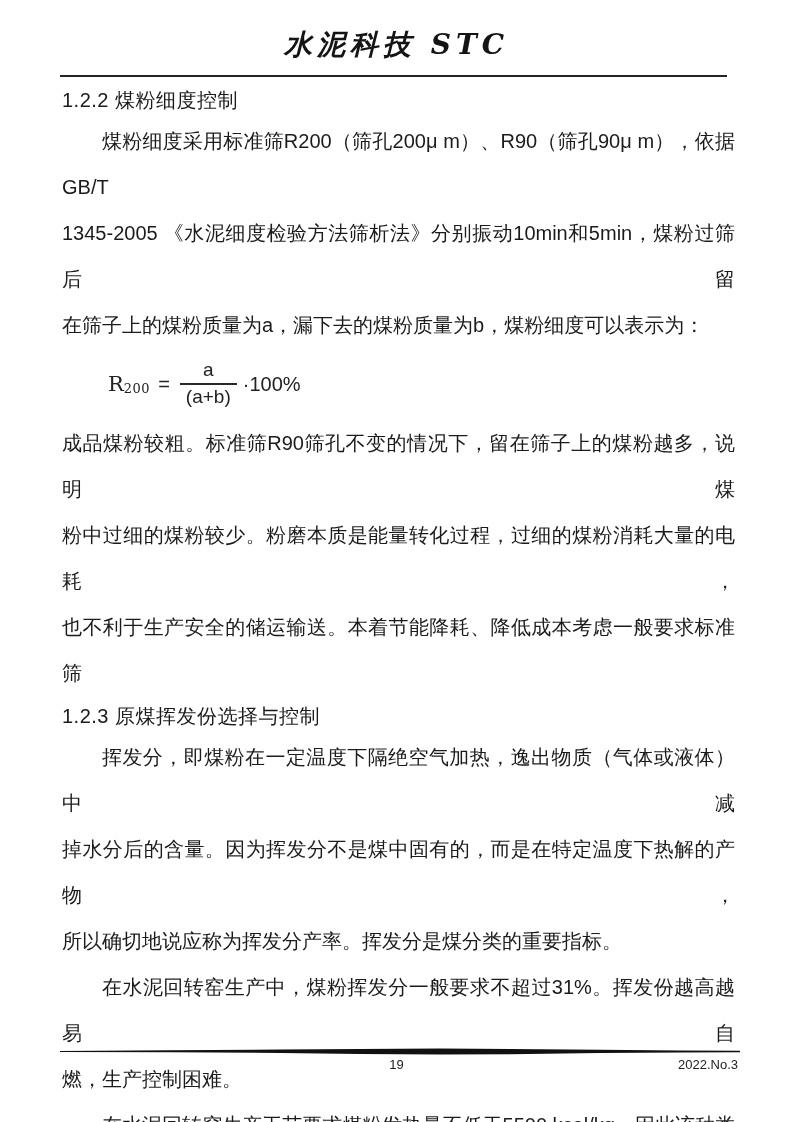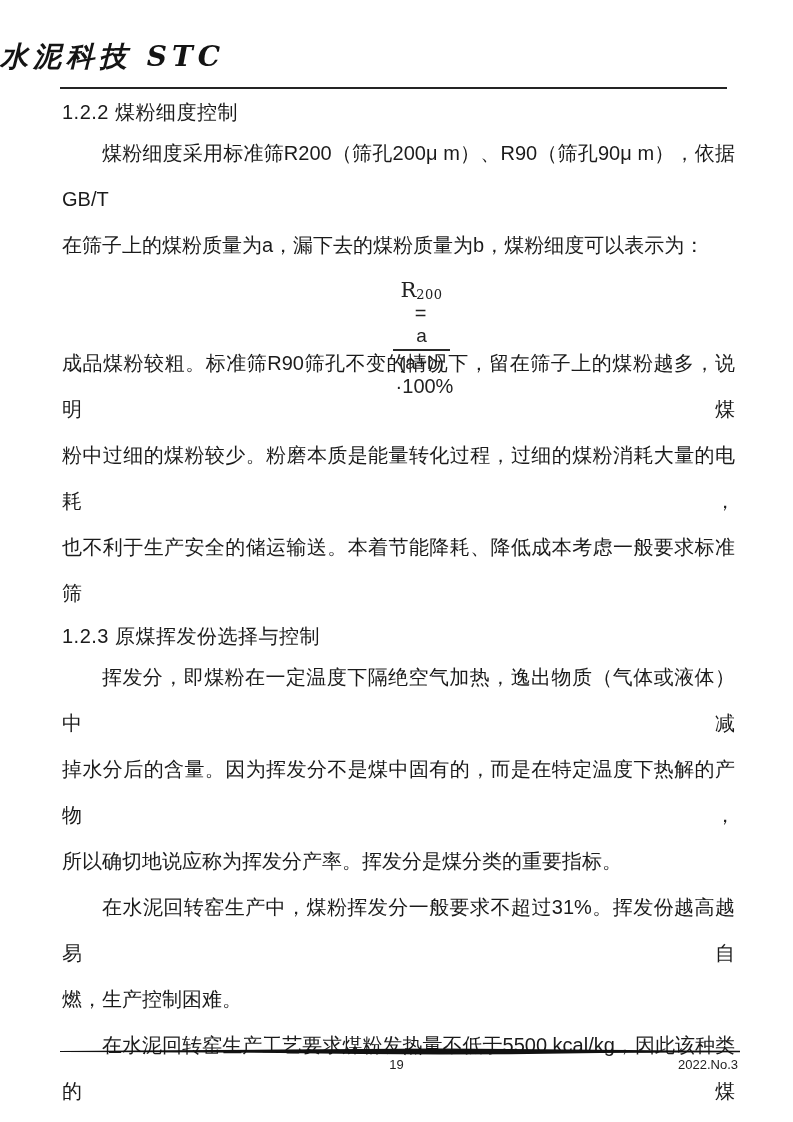--- a/index.html
+++ b/index.html
@@ -6,21 +6,21 @@
   body {
     width: 793px; height: 1122px;
     background: #ffffff;
     color: #1b1b1b;
     font-family: "Liberation Sans", "DejaVu Sans", sans-serif;
     position: relative;
     overflow: hidden;
   }
 
   
-  .page-header { padding-top: 38px; }
+  .page-header { padding-top: 26px; text-align: center; }
   .journal-title {
     font-family: "DejaVu Serif", serif;
     font-style: italic;
     font-weight: bold;
     font-size: 28px;
     letter-spacing: 5px;
     color: #141414;
   }
   .header-rule {
     margin: 11px 0 0 60px;
@@ -49,21 +49,20 @@
   .line.indent { text-indent: 2em; }
 
   
   .formula {
     display: flex;
     align-items: center;
     margin: 10px 0 10px 46px;
     font-size: 20px;
     color: #222;
     height: 52px;
-    flex-direction: column;
   }
   .f-lhs { font-family: "DejaVu Serif", serif; font-size: 21px; }
   .f-sub { font-size: 13px; vertical-align: -2px; letter-spacing: 0.5px; }
   .f-eq { margin: 0 10px 0 8px; }
   .frac {
     display: inline-block;
     text-align: center;
     line-height: 1.2;
     font-size: 19px;
   }
@@ -92,20 +91,21 @@
 
 <div class="page-header">
   <div class="journal-title">水泥科技 STC</div>
   <div class="header-rule"></div>
 </div>
 
 <div class="content" id="content">
     <div class="section-heading">1.2.2 煤粉细度控制</div>
     <div class="paragraph">
       <div class="line indent">煤粉细度采用标准筛R200（筛孔200μ m）、R90（筛孔90μ m），依据GB/T</div>
+      <div class="line">1345-2005 《水泥细度检验方法筛析法》分别振动10min和5min，煤粉过筛后留</div>
       <div class="line last">在筛子上的煤粉质量为a，漏下去的煤粉质量为b，煤粉细度可以表示为：</div>
     </div>
     <div class="formula">
       <span class="f-lhs">R<sub class="f-sub">200</sub></span>
       <span class="f-eq">=</span>
       <span class="frac">
         <span class="num">a</span>
         <span class="den">(a+b)</span>
       </span>
       <span class="f-suffix">·100%</span>

